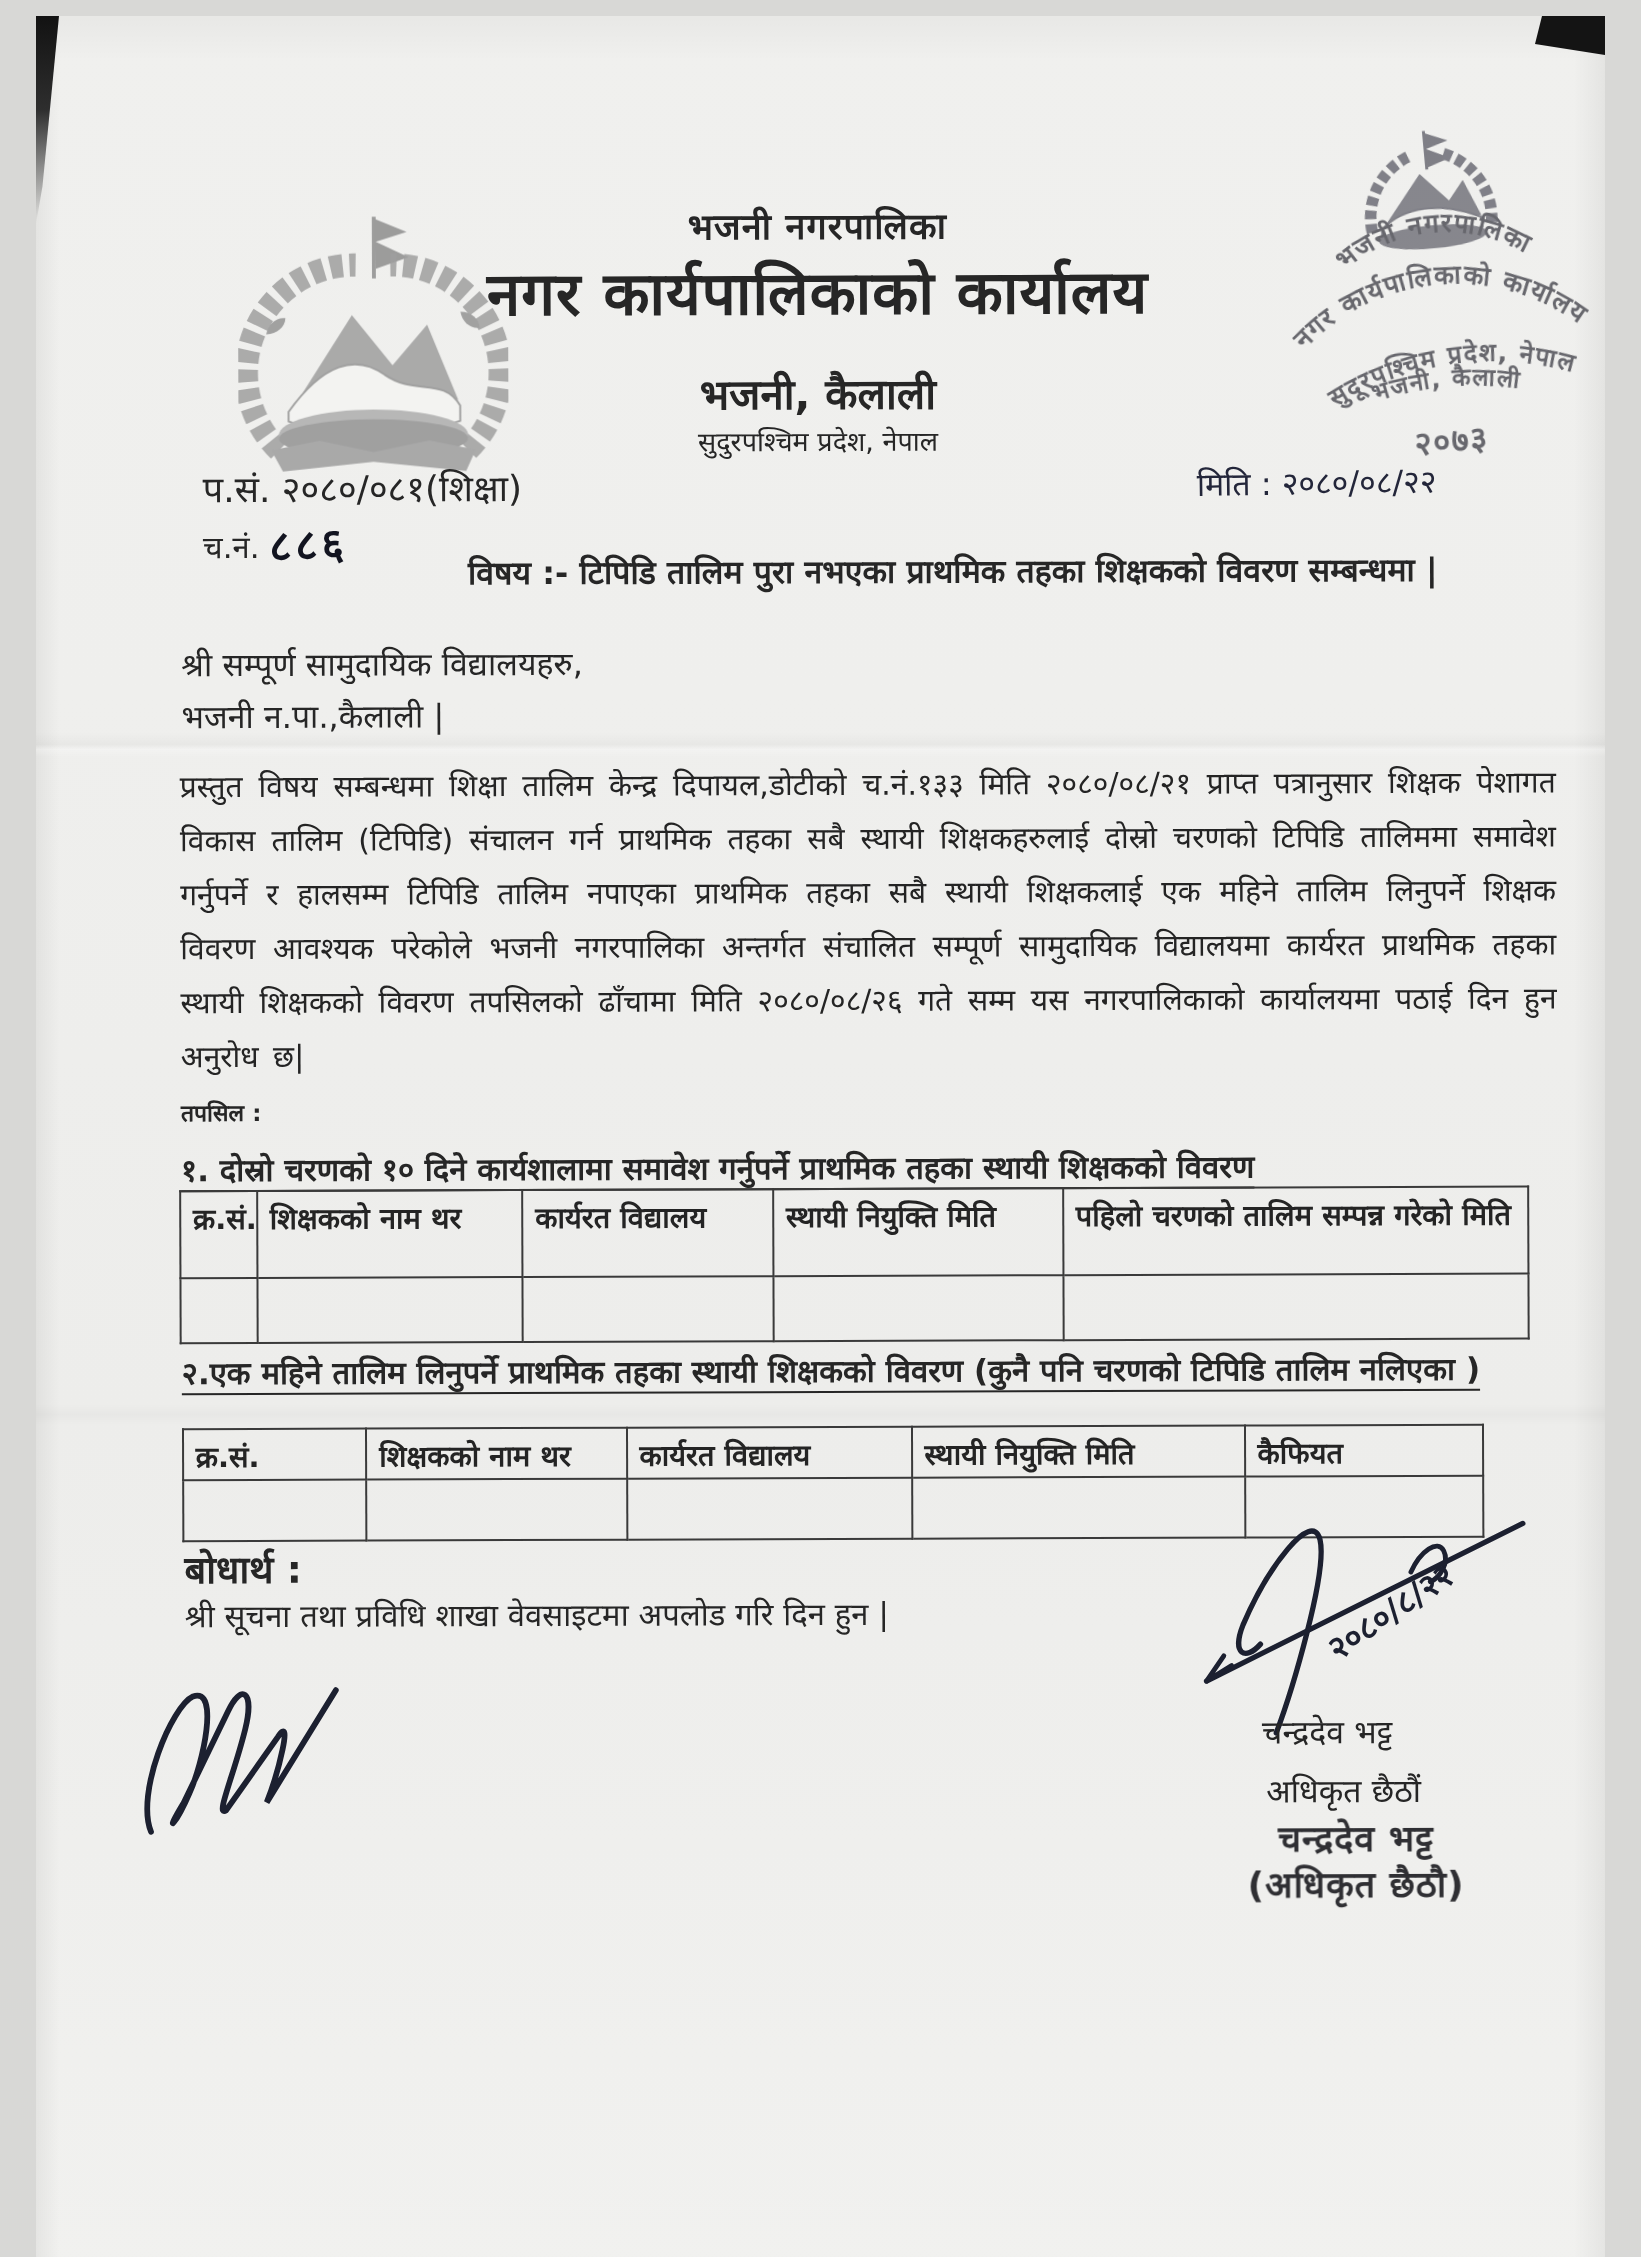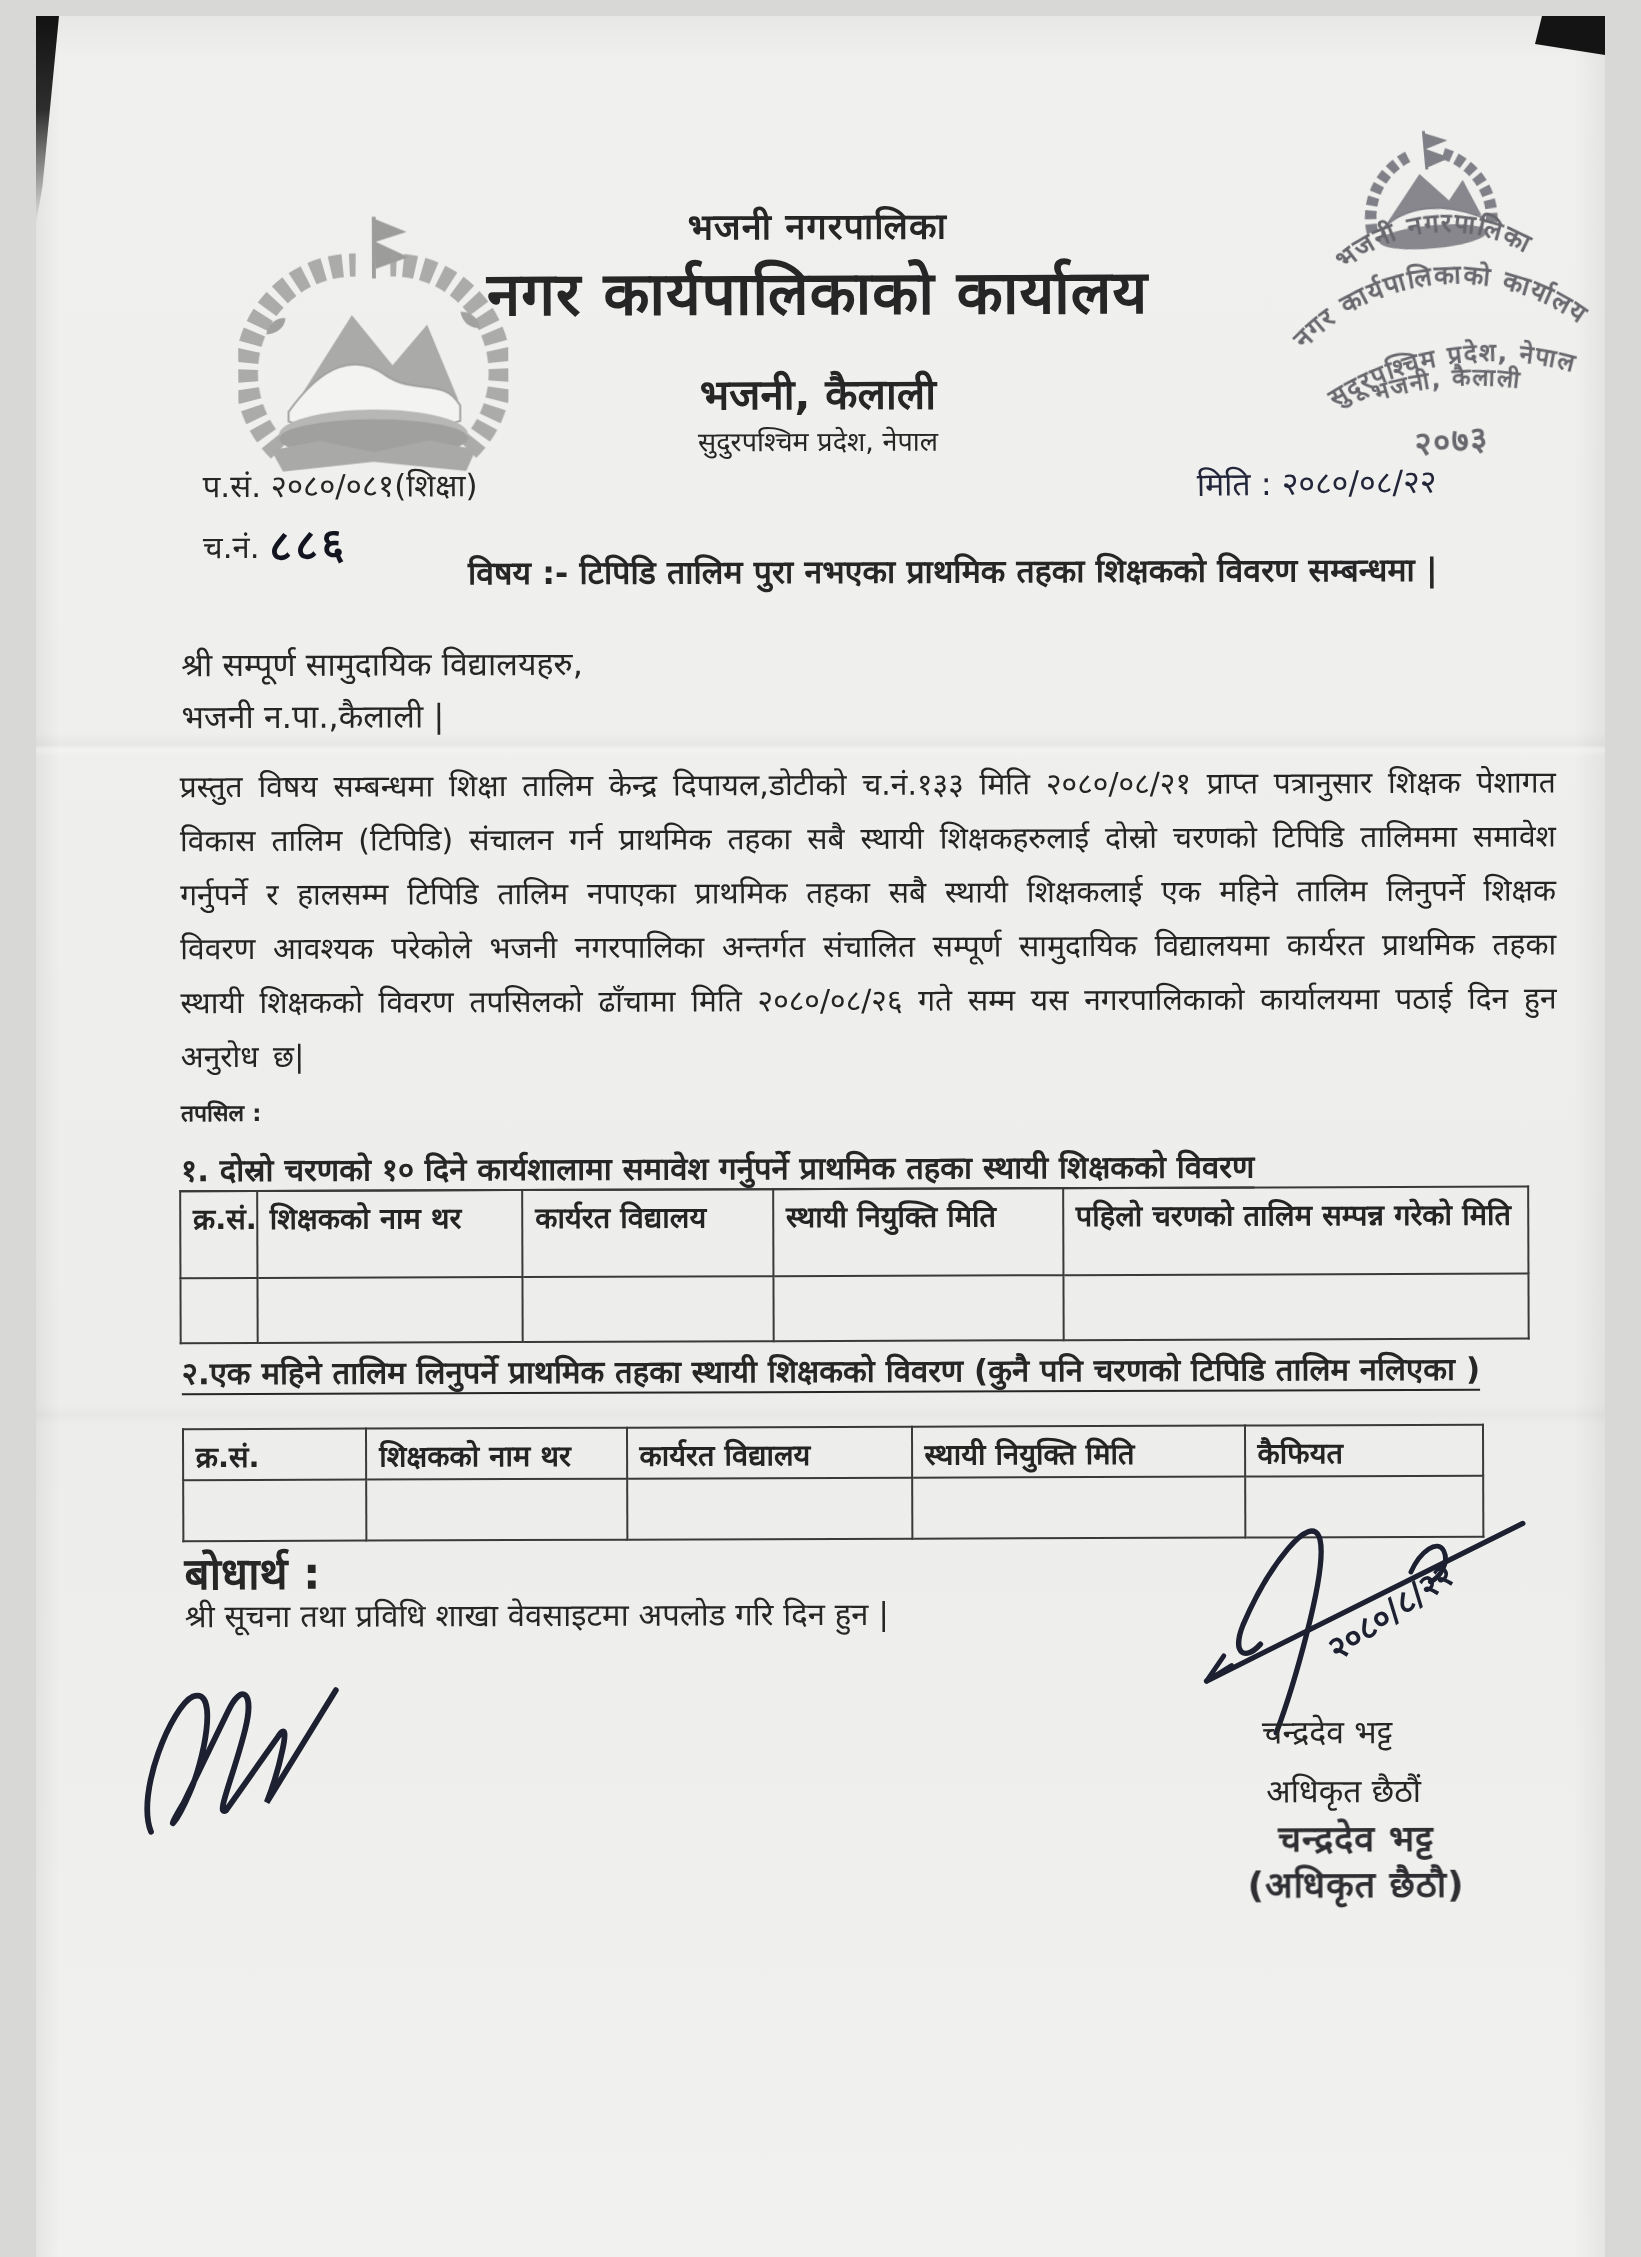--- a/index.html
+++ b/index.html
@@ -28,21 +28,21 @@
     clip-path:polygon(10% 0,100% 0,100% 100%,0 72%);}
 
   
   .hdr-line{left:0;width:100%;text-align:center;}
   .hdr-small{top:185px;font-size:36px;font-weight:600;letter-spacing:1px;}
   .hdr-main{top:234px;font-size:60px;font-weight:800;letter-spacing:1px;}
   .hdr-place{top:348px;font-size:42px;font-weight:700;}
   .hdr-prov{top:406px;font-size:27px;font-weight:500;}
 
   
-  .ref-pa{left:169px;top:446px;font-size:31px;}
+  .ref-pa{left:169px;top:446px;font-size:36px;}
   .ref-cha{left:169px;top:494px;font-size:31px;}
   .ref-cha .hand{font-size:43px;font-weight:800;letter-spacing:3.9px;color:#121420;
     display:inline-block;transform:rotate(-2deg) translateY(1.9px);font-family:"DejaVu Sans Mono","DejaVu Sans",sans-serif;}
   .ref-date{left:1163px;top:446px;font-size:32px;color:#23263a;transform:rotate(-0.6deg);}
 
   .subject{left:434px;top:533px;font-size:32px;font-weight:600;}
 
   .addr1{left:147px;top:624px;font-size:32px;}
   .addr2{left:147px;top:676px;font-size:32px;}
 
@@ -59,21 +59,21 @@
     vertical-align:top;padding:5.8px 9.7px 3.9px 11.6px;color:#242424;}
   .t1{left:143px;top:1172px;width:1350px;}
   .t1 thead th{height:75px;}
   .t1 tbody td{height:54px;}
   .t1 .c1{width:5.7%;}.t1 .c2{width:19.7%;}.t1 .c3{width:18.6%;}.t1 .c4{width:21.5%;}.t1 .c5{width:34.5%;}
   .t2{left:145px;top:1410px;width:1302px;}
   .t2 thead th{height:39px;}
   .t2 tbody td{height:50px;}
   .t2 .c1{width:14.1%;}.t2 .c2{width:20.0%;}.t2 .c3{width:21.9%;}.t2 .c4{width:25.6%;}.t2 .c5{width:18.3%;}
 
-  .bodhartha-label{left:147px;top:1524px;font-size:44px;font-weight:700;text-align:center;}
+  .bodhartha-label{left:147px;top:1524px;font-size:38px;font-weight:700;text-align:center;}
   .bodhartha-line{left:147px;top:1576px;font-size:31px;}
 
   .sig-name{left:1224px;top:1695px;font-size:32px;}
   .sig-desig{left:1228px;top:1754px;font-size:32px;}
   .stamp-name{left:1139px;top:1802px;width:357px;text-align:center;font-size:36px;font-weight:800;
     color:#2f2f33;letter-spacing:1px;line-height:46px;filter:blur(0.4px);}
 
   .emblem{left:205px;top:193px;filter:blur(0.5px);opacity:0.82;}
   .round-stamp{left:1192px;top:99px;transform:rotate(-5deg);filter:blur(0.5px);opacity:0.88;}
   .round-stamp text{font-weight:700;fill:#55555c;letter-spacing:1.5px;}

